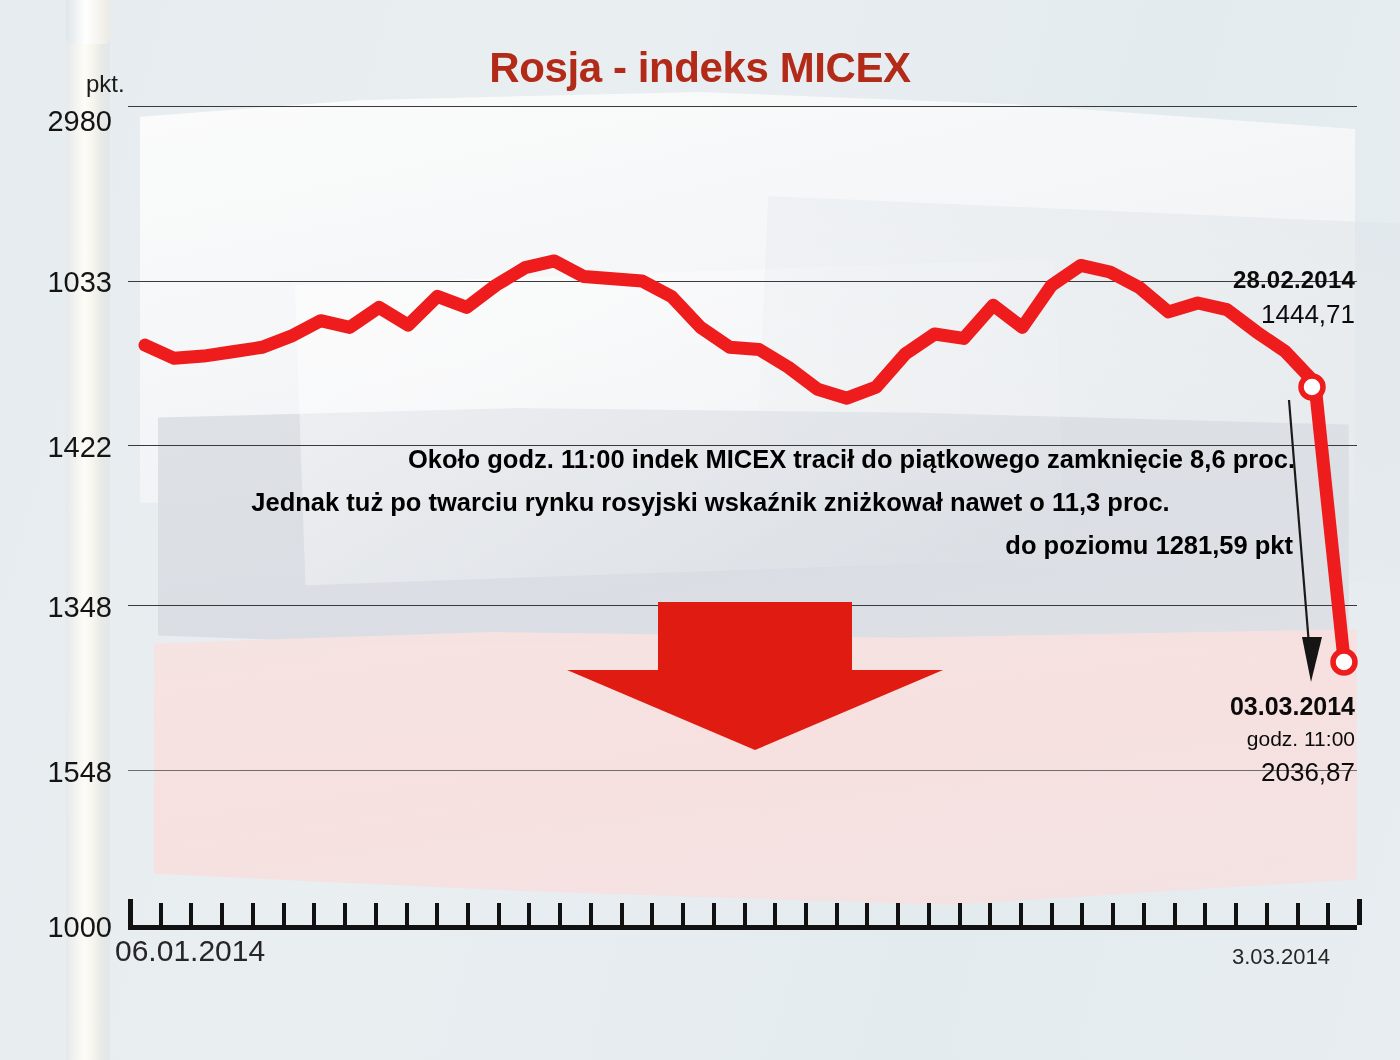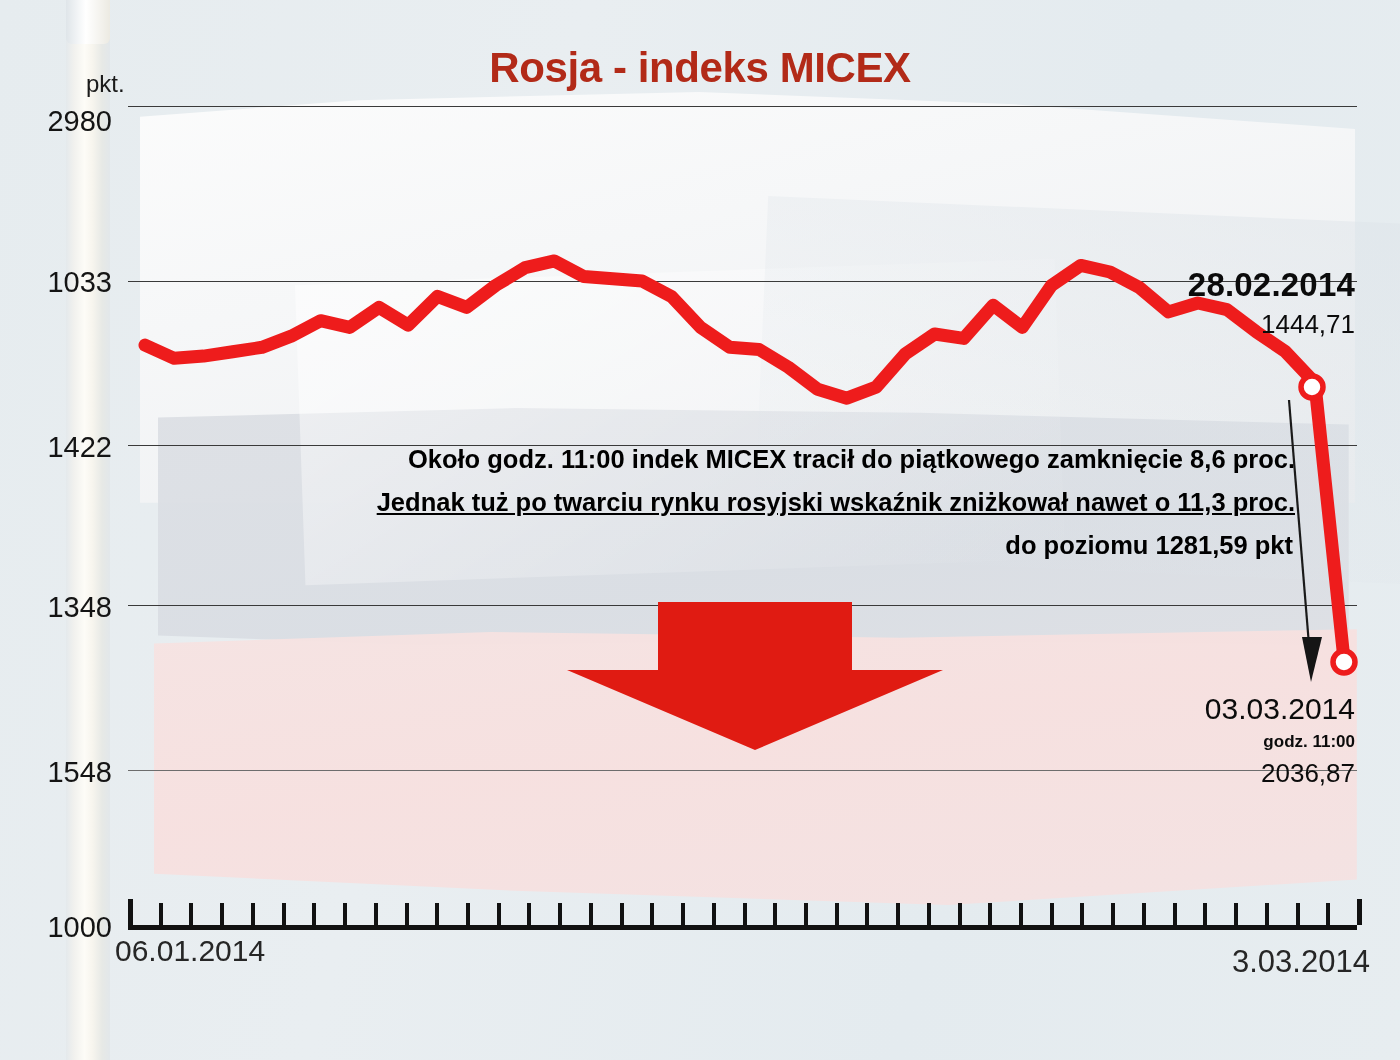--- a/index.html
+++ b/index.html
@@ -90,46 +90,46 @@
   .xtick {
     position:absolute; width:4px; height:22px; background:#111; top:903px;
   }
   .xtick.edge { width:5px; height:26px; top:899px; }
   .xlabel-left {
     position:absolute; left:115px; top:934px;
     font-size:30px; color:#262626;
   }
   .xlabel-right {
     position:absolute; left:1232px; top:944px;
-    font-size:31px; color:#262626;
+    font-size:22px; color:#262626;
   }
 
   
   #chart-svg { position:absolute; left:0; top:0; width:1400px; height:1060px; }
 
   
   .annot {
     position:absolute; left:120px; top:438px; width:1175px;
     font-size:25.5px; font-weight:bold; color:#000;
     line-height:43px;
   }
   .annot .l1 { display:block; text-align:right; padding-left:30px; }
-  .annot .l2 { display:block; text-align:right; padding-left:6px;text-decoration:underline; }
+  .annot .l2 { display:block; text-align:center; padding-left:6px; }
   .annot .l3 { display:block; text-align:right; padding-right:2px; }
 
   
   .callout {
     position:absolute; text-align:right; color:#0b0b0b;
   }
   #callout-prev { left:1105px; top:266px; width:250px; }
-  #callout-prev .date { font-size:33px; font-weight:bold; letter-spacing:.2px; }
+  #callout-prev .date { font-size:24px; font-weight:bold; letter-spacing:.2px; }
   #callout-prev .val  { font-size:26px; font-weight:normal; margin-top:5px; }
   #callout-now { left:1105px; top:692px; width:250px; }
-  #callout-now .date { font-size:30px; font-weight:normal; }
-  #callout-now .time { font-size:17px; font-weight:bold; margin-top:6px; }
+  #callout-now .date { font-size:25px; font-weight:bold; }
+  #callout-now .time { font-size:21px; font-weight:normal; margin-top:6px; }
   #callout-now .val  { font-size:26px; font-weight:normal; margin-top:6px; }
 
   
   #arrow-badge { position:absolute; left:565px; top:602px; width:380px; height:150px; }
   #arrow-badge .pct {
     position:absolute; left:0; top:16px; width:380px; text-align:center;
     font-family:"Liberation Serif", serif;
     font-size:60px; font-weight:bold; color:#fff;
     z-index:3;
   }

